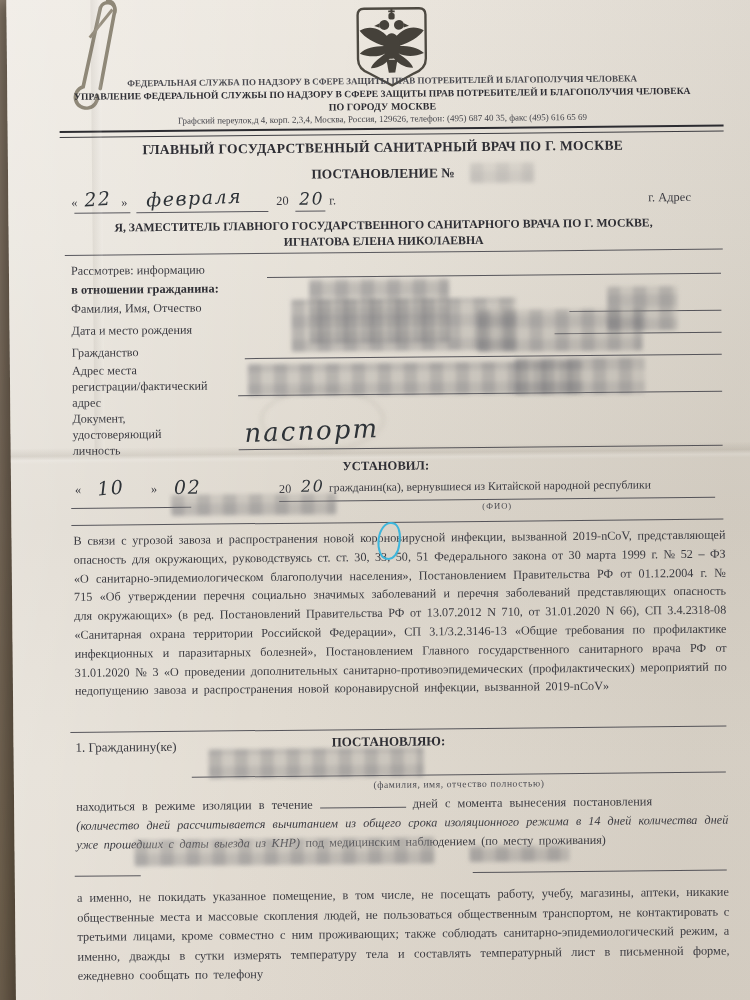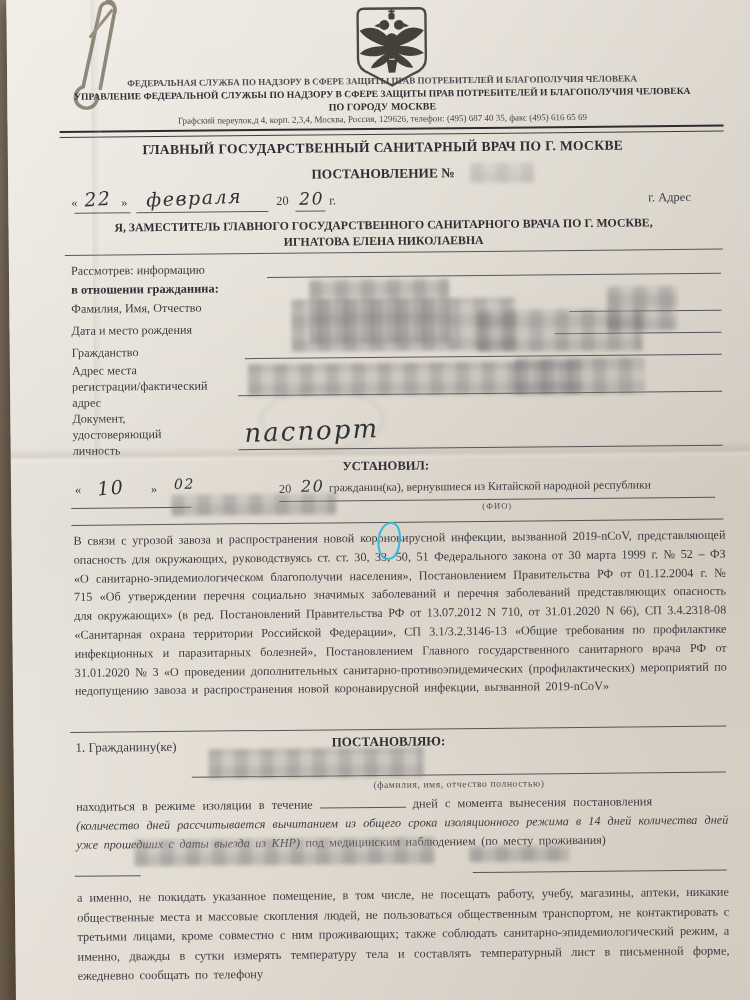--- a/index.html
+++ b/index.html
@@ -122,21 +122,21 @@
     <div class="mosaic" style="left:282px;top:306px;width:225px;height:52px;"></div>
     <div class="mosaic" style="left:468px;top:318px;width:165px;height:42px;"></div>
     <div class="mosaic" style="left:598px;top:296px;width:70px;height:44px;"></div>
     <div class="mosaic" style="left:238px;top:370px;width:335px;height:32px;"></div>
     <div class="mosaic" style="left:505px;top:367px;width:130px;height:36px;"></div>
 
     <div class="t center b" style="left:30px;width:690px;top:466px;font-size:12.6px;">УСТАНОВИЛ:</div>
     <div class="t" style="left:64px;top:487px;font-size:12.4px;">«</div>
     <span class="hw" style="left:86px;top:481px;font-size:19px;transform:rotate(-4deg);">10</span>
     <div class="t" style="left:140px;top:487px;font-size:12.4px;">»</div>
-    <span class="hw" style="left:163px;top:481px;font-size:14px;">02</span>
+    <span class="hw" style="left:163px;top:481px;font-size:19px;">02</span>
     <div class="t" style="left:268px;top:488px;font-size:12.2px;">20</div>
     <span class="hw" style="left:290px;top:483px;font-size:16px;">20</span>
     <div class="t" style="left:318px;top:488px;font-size:11.6px;">гражданин(ка), вернувшиеся из Китайской народной республики</div>
     <div class="uline" style="left:60px;top:512px;width:120px;"></div>
     <div class="uline" style="left:268px;top:507px;width:436px;"></div>
     <div class="t center" style="left:268px;width:436px;top:509px;font-size:8.6px;letter-spacing:1px;color:#4c4c52;">(ФИО)</div>
     <div class="mosaic" style="left:160px;top:500px;width:165px;height:21px;"></div>
     <div class="uline" style="left:60px;top:529px;width:652px;"></div>
 
     <div class="para legal" style="left:62px;top:536px;width:652px;">

